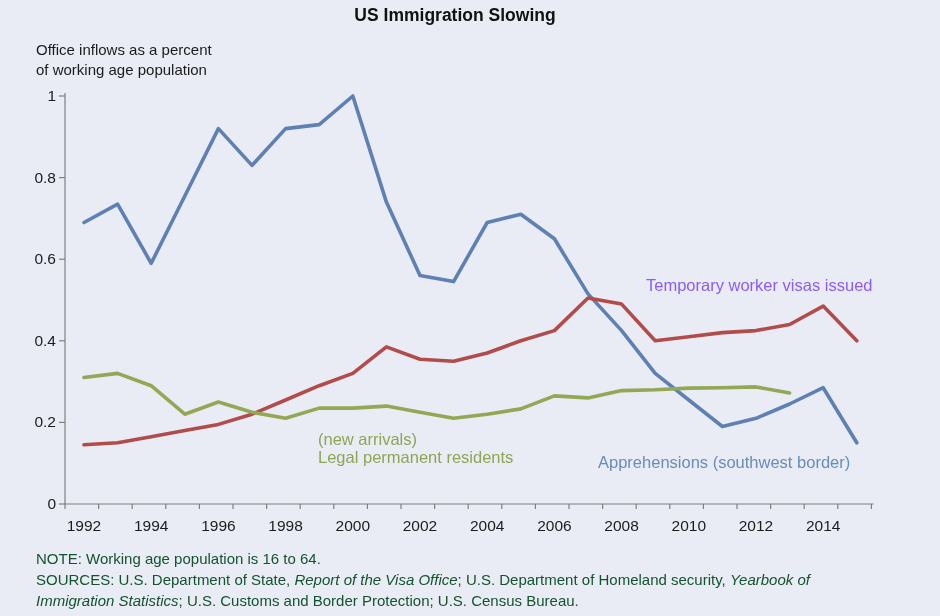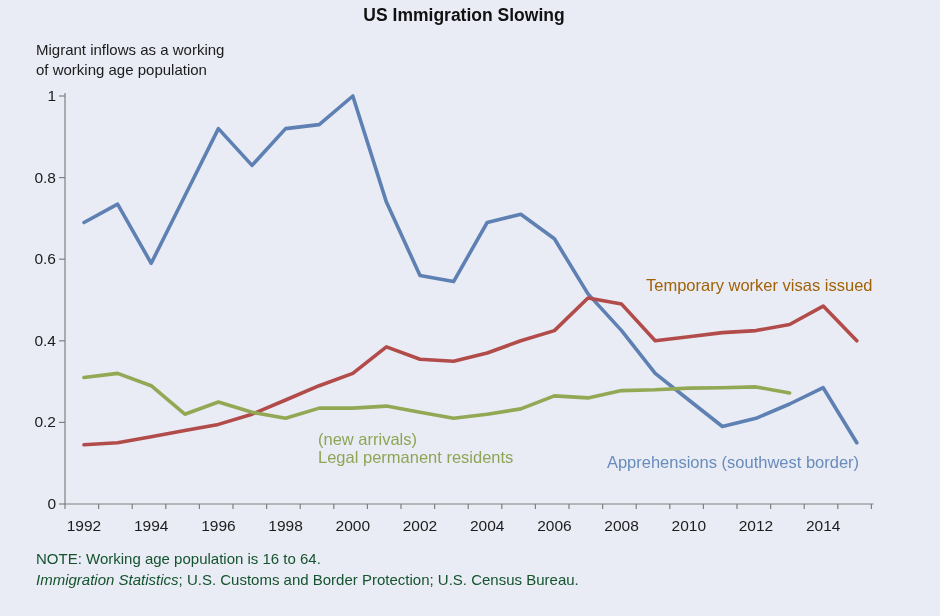--- a/index.html
+++ b/index.html
@@ -7,51 +7,51 @@
     position:relative;
     width:940px;height:616px;
     background:#e9ecf5;
     font-family:"Liberation Sans", sans-serif;
     color:#1c1c1c;
     overflow:hidden;
   }
   .chart-title{
     position:absolute;left:0;top:5px;width:910px;
     text-align:center;
-    font-size:17.5px;font-weight:bold;color:#111;margin-left:9px;
+    font-size:17.5px;font-weight:bold;color:#111;
   }
   .axis-header{
     position:absolute;left:36px;top:40px;
     font-size:15px;line-height:20px;color:#1c1c1c;
   }
   #chart-svg{position:absolute;left:0;top:0;}
   .svg-tick-label{
     font-family:"Liberation Sans", sans-serif;
     font-size:15.5px;fill:#1c1c1c;
   }
   .annotation{position:absolute;font-size:16.5px;line-height:17.5px;}
-  .annotation.red{left:646px;top:277px;color:#a16207;}
+  .annotation.red{left:646px;top:277px;color:#8b5cf6;}
   .annotation.green{left:318px;top:431px;color:#8ea556;}
-  .annotation.blue{left:598px;top:454px;width:270px;text-align:center;color:#688cbc;}
+  .annotation.blue{left:598px;top:454px;width:270px;text-align:left;color:#688cbc;}
   .notes{
     position:absolute;left:36px;top:548px;
     font-size:15px;line-height:21px;color:#14532d;
   }
   .notes .it{font-style:italic;}
   .note-line{white-space:nowrap;}
 </style>
 </head>
 <body>
 
 <div class="canvas">
 
   <div class="chart-title">US Immigration Slowing</div>
 
   <div class="axis-header">
-    <div>Migrant inflows as a working</div>
+    <div>Office inflows as a percent</div>
     <div>of working age population</div>
   </div>
 
   <svg id="chart-svg" width="940" height="616" viewBox="0 0 940 616">
       <path d="M 65 93 L 65 504 L 873.4 504" fill="none" stroke="#808080" stroke-width="1.2"></path>
       <line x1="59" y1="504" x2="65" y2="504" stroke="#808080" stroke-width="1.2"></line>
       <text x="56" y="509" text-anchor="end" class="svg-tick-label">0</text>
       <line x1="59" y1="422.4" x2="65" y2="422.4" stroke="#808080" stroke-width="1.2"></line>
       <text x="56" y="427.4" text-anchor="end" class="svg-tick-label">0.2</text>
       <line x1="59" y1="340.79999999999995" x2="65" y2="340.79999999999995" stroke="#808080" stroke-width="1.2"></line>
@@ -108,16 +108,17 @@
 
   <div class="annotation green">
     <div>(new arrivals)</div>
     <div>Legal permanent residents</div>
   </div>
 
   <div class="annotation blue">Apprehensions (southwest border)</div>
 
   <div class="notes">
     <div class="note-line">NOTE: Working age population is 16 to 64.</div>
+    <div class="note-line"><span>SOURCES: U.S. Department of State, </span><span class="it">Report of the Visa Office</span><span>; U.S. Department of Homeland security, </span><span class="it">Yearbook of</span></div>
     <div class="note-line"><span class="it">Immigration Statistics</span><span>; U.S. Customs and Border Protection; U.S. Census Bureau.</span></div>
   </div>
 
 </div>
 
 </body></html>

